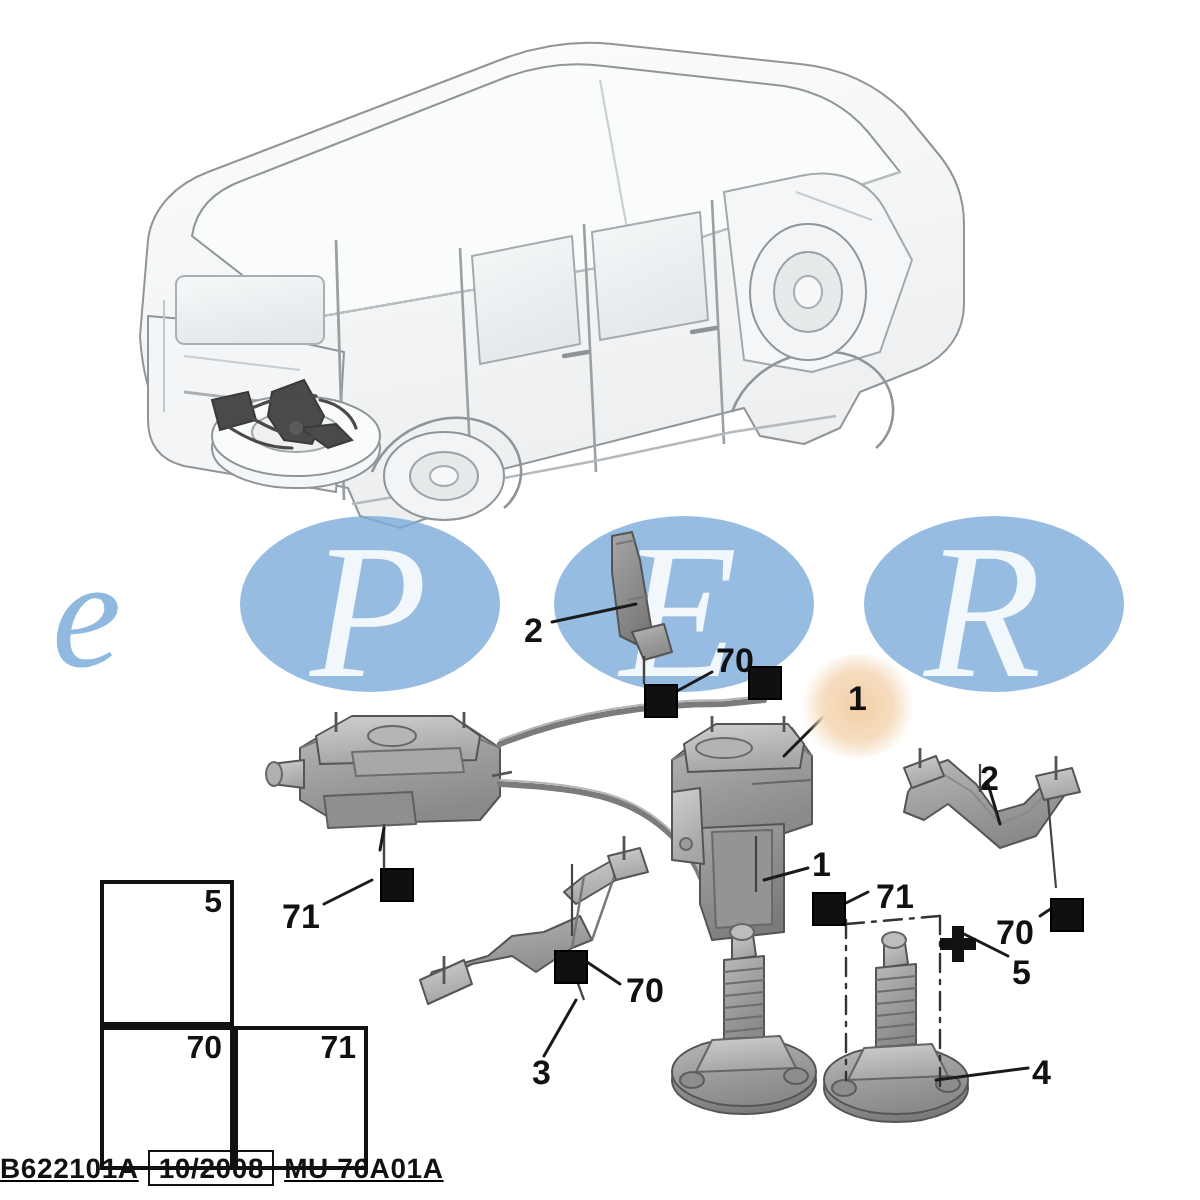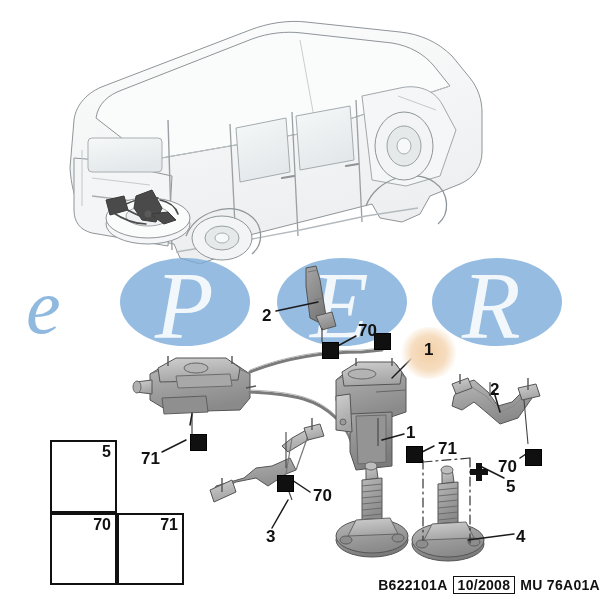--- a/index.html
+++ b/index.html
@@ -66,21 +66,22 @@
   .inset{position:absolute;border:2px solid #111;background:#fff;box-sizing:border-box;}
   .inset-num{
     position:absolute;right:4px;top:1px;
     font-family:"Liberation Sans", sans-serif;
     font-weight:bold;font-size:16px;color:#111;
   }
 
   
   #footer{
     position:absolute;left:0;bottom:6px;width:600px;
-    text-align:right;
+    text-align:left;
+    text-decoration:underline;
   }
   #footer .f-txt{
     font-family:"Liberation Sans", sans-serif;
     font-weight:bold;font-size:14px;color:#111;
     letter-spacing:.3px;
   }
   #footer .f-date{
     display:inline-block;border:1px solid #111;
     padding:0 4px;margin:0 5px;
   }

